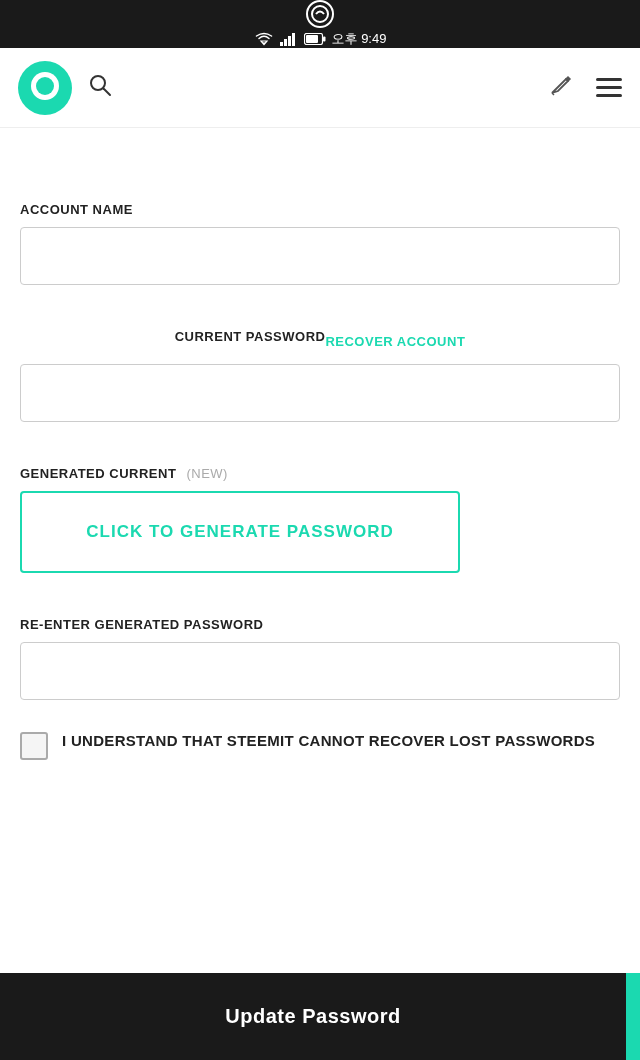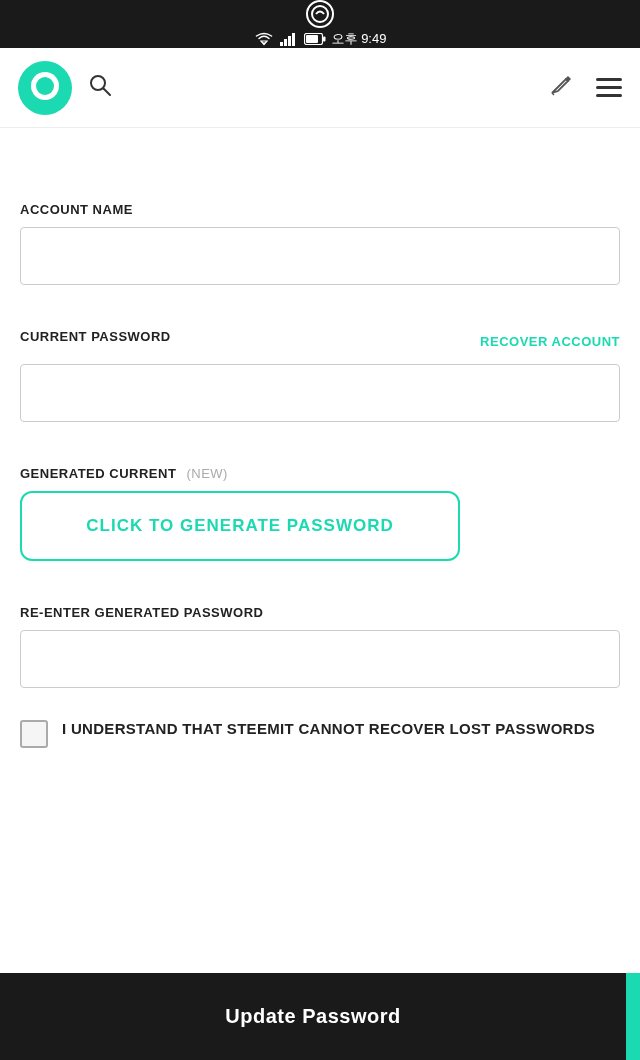--- a/index.html
+++ b/index.html
@@ -143,21 +143,21 @@
       font-weight: 700;
       color: #1bd9b0;
       text-transform: uppercase;
       letter-spacing: 0.5px;
       cursor: pointer;
     }
 
     .field-row {
       display: flex;
       align-items: center;
-      justify-content: space-between;
+      justify-content: center;
       margin-bottom: 10px;
     }
 
     .text-input {
       width: 100%;
       height: 58px;
       border: 1px solid #ccc;
       border-radius: 4px;
       padding: 0 14px;
       font-size: 16px;
@@ -167,23 +167,23 @@
     }
 
     .field-group {
       margin-bottom: 30px;
       margin-top: 44px;
     }
 
     .generate-btn {
       width: 100%;
       max-width: 440px;
-      height: 70px;
+      height: 82px;
       border: 2px solid #1bd9b0;
-      border-radius: 12px;
+      border-radius: 4px;
       background: #fff;
       color: #1bd9b0;
       font-size: 17px;
       font-weight: 700;
       letter-spacing: 1px;
       text-transform: uppercase;
       cursor: pointer;
       display: flex;
       align-items: center;
       justify-content: center;

